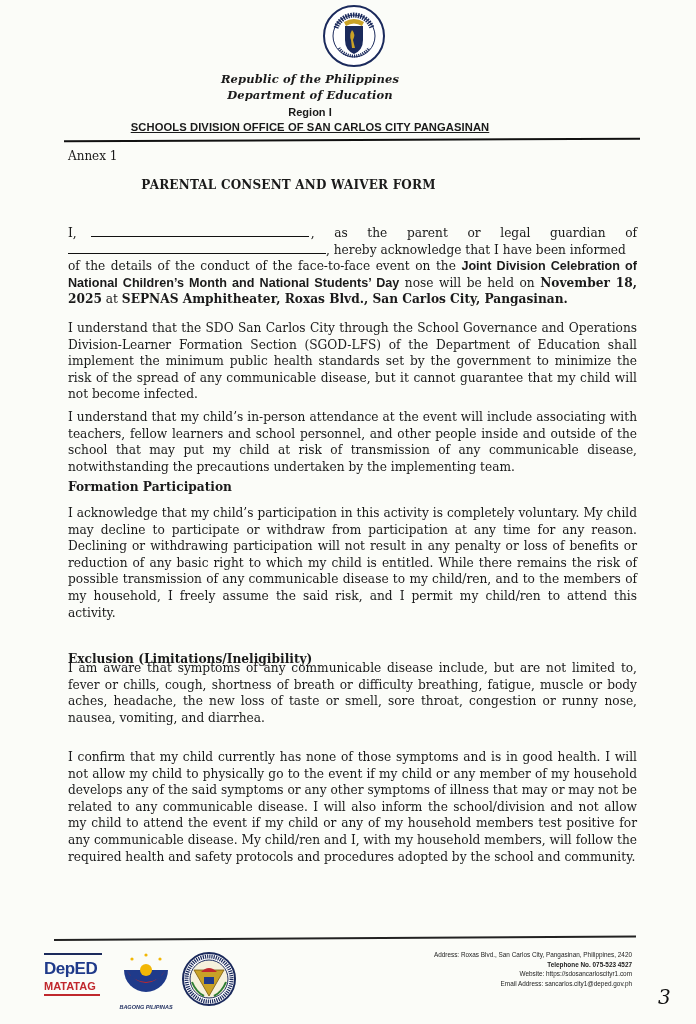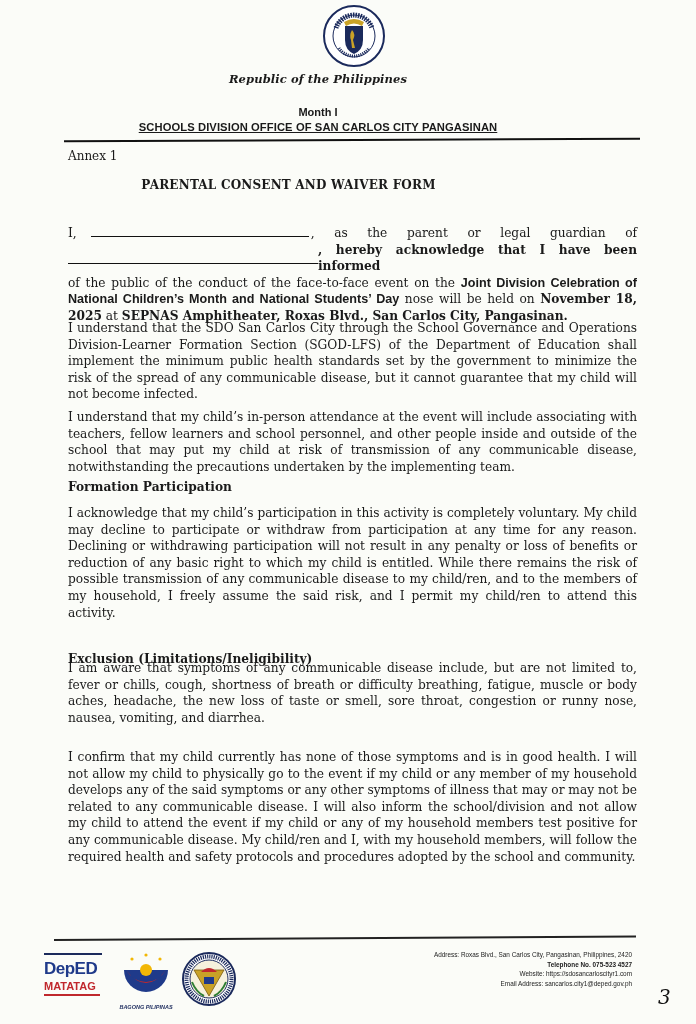--- a/index.html
+++ b/index.html
@@ -10,21 +10,21 @@
     color:#1a1a1a;
     position:relative;
   }
   .page { position:absolute; left:0; top:0; width:696px; height:1024px; }
 
   
   .seal {
     position:absolute; left:322px; top:4px; width:64px; height:64px;
   }
   .hdr-line {
-    position:absolute; left:12px; width:612px; text-align:center;
+    position:absolute; left:4px; width:612px; text-align:center;
   }
   .gothic {
     font-family:"DejaVu Serif", serif; font-weight:bold; font-style:italic;
     font-size:11.5px; letter-spacing:0.1px;
   }
   .region { font-family:"Liberation Sans", sans-serif; font-weight:bold; font-size:11px; }
   .sdo { font-family:"Liberation Sans", sans-serif; font-weight:bold; font-size:11.2px; letter-spacing:0.1px;text-decoration:underline; }
   .rule {
     position:absolute; height:2px; background:#111;
   }
@@ -73,21 +73,22 @@
     <circle cx="32" cy="32" r="30" fill="#fff" stroke="#1b2a5c" stroke-width="2"></circle>
     <circle cx="32" cy="32" r="21" fill="#fff" stroke="#1b2a5c" stroke-width="1"></circle>
     <path d="M14 24 A19 19 0 0 1 50 24" fill="none" stroke="#1b2a5c" stroke-width="5" stroke-dasharray="1.5 1"></path>
     <path d="M17 44 A18 18 0 0 0 47 44" fill="none" stroke="#1b2a5c" stroke-width="3" stroke-dasharray="1.2 1"></path>
     <path d="M22 18 Q32 12 42 18 L40 22 Q32 17 24 22 Z" fill="#c9a227"></path>
     <path d="M23 22 L41 22 L41 36 Q41 46 32 50 Q23 46 23 36 Z" fill="#1b2a5c"></path>
     <path d="M30 26 Q34 30 31 36 L33 44 L30 44 L29 36 Q27 31 30 26 Z" fill="#c9a227"></path>
   </svg>
 
   <div class="hdr-line gothic" style="top:72px">Republic of the Philippines</div>
-  <div class="hdr-line region" style="top:106px">Month I</div>
+  <div class="hdr-line gothic" style="top:88px">Department of Education</div>
+  <div class="hdr-line region" style="top:106px">Region I</div>
   <div class="hdr-line sdo" style="top:121px">SCHOOLS DIVISION OFFICE OF SAN CARLOS CITY PANGASINAN</div>
   <div class="rule" style="left:64px; top:139px; width:576px; transform:rotate(-0.25deg);"></div>
 
   <div class="annex">Annex 1</div>
   <div class="form-title">PARENTAL CONSENT AND WAIVER FORM</div>
 
   <div class="body" style="top:225px">
     <div style="display:flex; justify-content:space-between; align-items:baseline;">
       <span>I,</span>
       <span class="blank" style="width:218px; margin-left:14px;"></span>
@@ -95,26 +96,26 @@
         <span>,</span>
           <span>as</span>
           <span>the</span>
           <span>parent</span>
           <span>or</span>
           <span>legal</span>
           <span>guardian</span>
           <span>of</span>
       </span>
     </div>
-    <div style="display:flex; align-items:center;font-weight:bold;">
+    <div style="display:flex; align-items:flex-start;">
       <span class="blank" style="width:258px;"></span>
       <span>, hereby acknowledge that I have been informed</span>
     </div>
     <p>
-      <span>of the public of the conduct of the face-to-face event on the</span>
+      <span>of the details of the conduct of the face-to-face event on the</span>
       <span class="sans-b">Joint Division Celebration of National Children’s Month and National Students’ Day</span>
       <span>nose will be held on</span>
       <span class="serif-b">November 18, 2025</span>
       <span>at</span>
       <span class="serif-b">SEPNAS Amphitheater, Roxas Blvd., San Carlos City, Pangasinan.</span>
     </p>
   </div>
 
   <div class="body" style="top:320px">
     <p>I understand that the SDO San Carlos City through the School Governance and Operations Division-Learner Formation Section (SGOD-LFS) of the Department of Education shall implement the minimum public health standards set by the government to minimize the risk of the spread of any communicable disease, but it cannot guarantee that my child will not become infected.</p>

